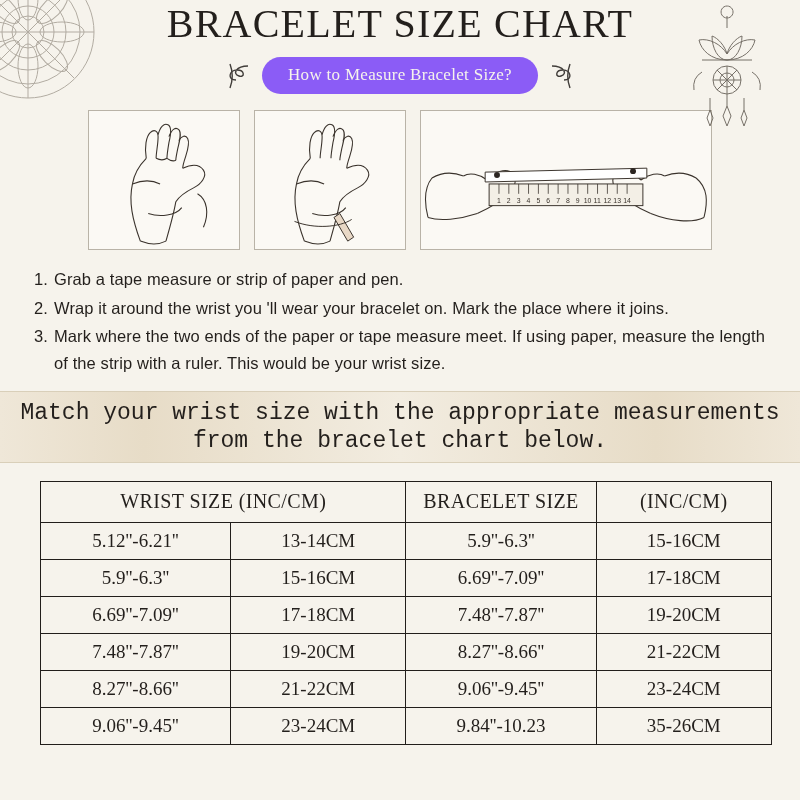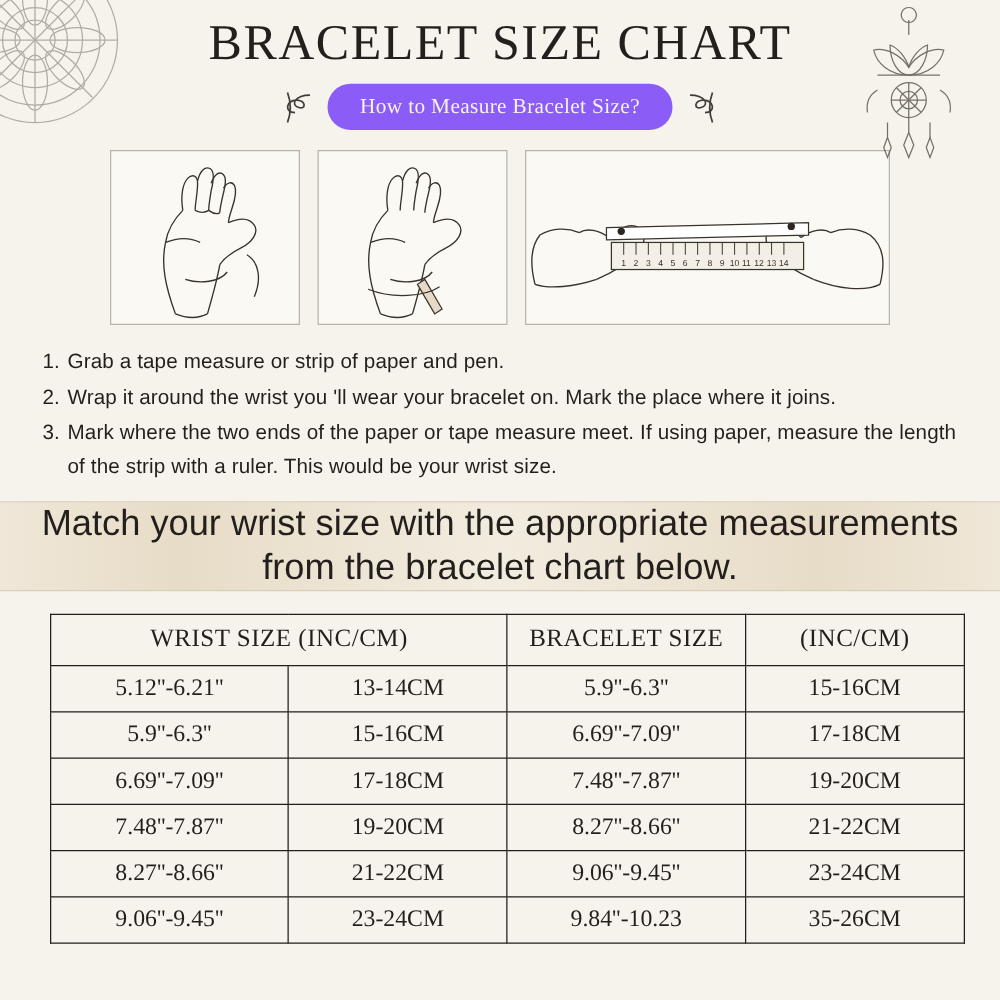--- a/index.html
+++ b/index.html
@@ -40,21 +40,21 @@
     height: 130px;
     opacity: 0.75;
     pointer-events: none;
   }
 
   
   .title {
     text-align: center;
     font-size: 40px;
     letter-spacing: 1.2px;
-    padding-top: 10px;
+    padding-top: 0;
     font-weight: 400;
     font-family: "Liberation Serif", serif;
   }
 
   
   .subtitle-row {
     display: flex;
     align-items: center;
     justify-content: center;
     margin-top: 10px;
@@ -115,23 +115,23 @@
     background: linear-gradient(90deg,#efe7d8 0%, #e7dcc7 18%, #f2ece0 50%, #e7dcc7 82%, #efe7d8 100%);
     border-top: 1px solid #d9cfb9;
     border-bottom: 1px solid #d9cfb9;
     display: flex;
     flex-direction: column;
     align-items: center;
     justify-content: center;
     text-align: center;
   }
   .banner div {
-    font-size: 29px;
+    font-size: 23px;
     line-height: 1.22;
-    font-family: Liberation Sans, sans-serif;
+    font-family: Liberation Mono, monospace;
   }
 
   
   .table-wrap {
     margin: 18px 28px 0 40px;
   }
   table {
     width: 100%;
     border-collapse: collapse;
     font-family: "Liberation Serif", serif;

